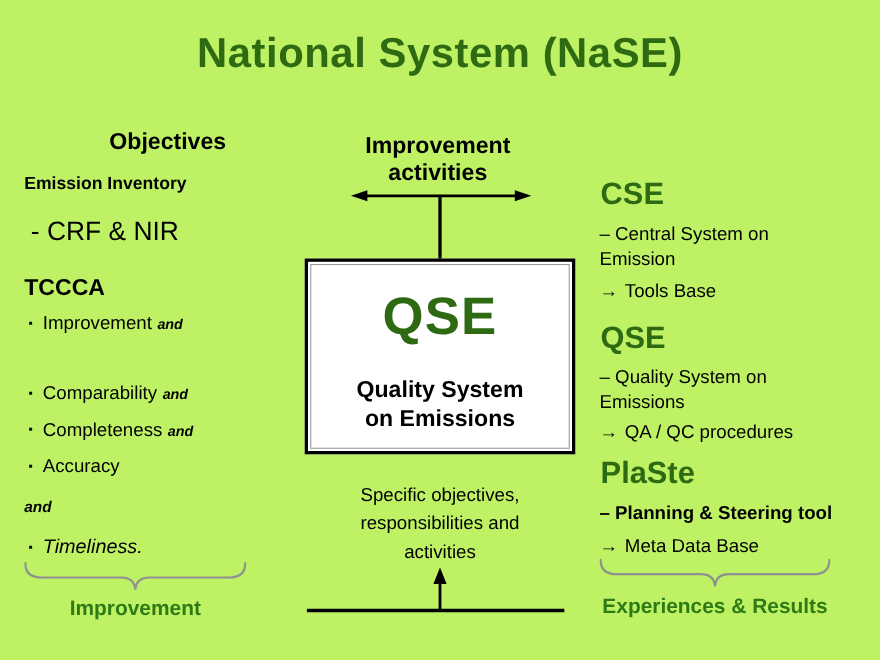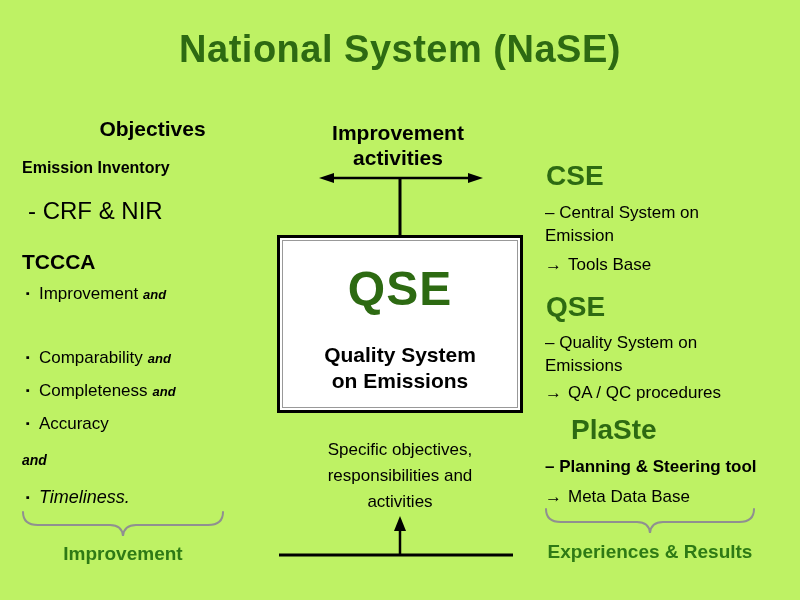--- a/index.html
+++ b/index.html
@@ -117,21 +117,21 @@
   <div class="abs tool-result" style="left:545px;top:255px;">
     <span class="arrow-glyph">→</span><span>Tools Base</span>
   </div>
 
   <div class="abs tool-name" style="left:546px;top:291px;">QSE</div>
   <div class="abs tool-desc" style="left:545px;top:331px;">– Quality System on Emissions</div>
   <div class="abs tool-result" style="left:545px;top:383px;">
     <span class="arrow-glyph">→</span><span>QA / QC procedures</span>
   </div>
 
-  <div class="abs tool-name" style="left:546px;top:414px;margin-left:25px;">PlaSte</div>
+  <div class="abs tool-name" style="left:546px;top:414px;">PlaSte</div>
   <div class="abs tool-desc" style="left:545px;top:455px;width:250px;font-weight:bold;">– Planning &amp; Steering tool</div>
   <div class="abs tool-result" style="left:545px;top:487px;">
     <span class="arrow-glyph">→</span><span>Meta Data Base</span>
   </div>
 
   <svg class="abs" style="left:545px;top:507px;" width="210" height="28" viewBox="0 0 210 28">
     <path d="M 1 2 Q 1 15 16 15 L 92 15 Q 104 15 105 26 Q 106 15 118 15 L 194 15 Q 209 15 209 2" fill="none" stroke="#909090" stroke-width="2" stroke-linecap="round"></path>
   </svg>
   <div class="abs brace-label exp-right">Experiences &amp; Results</div>
 

